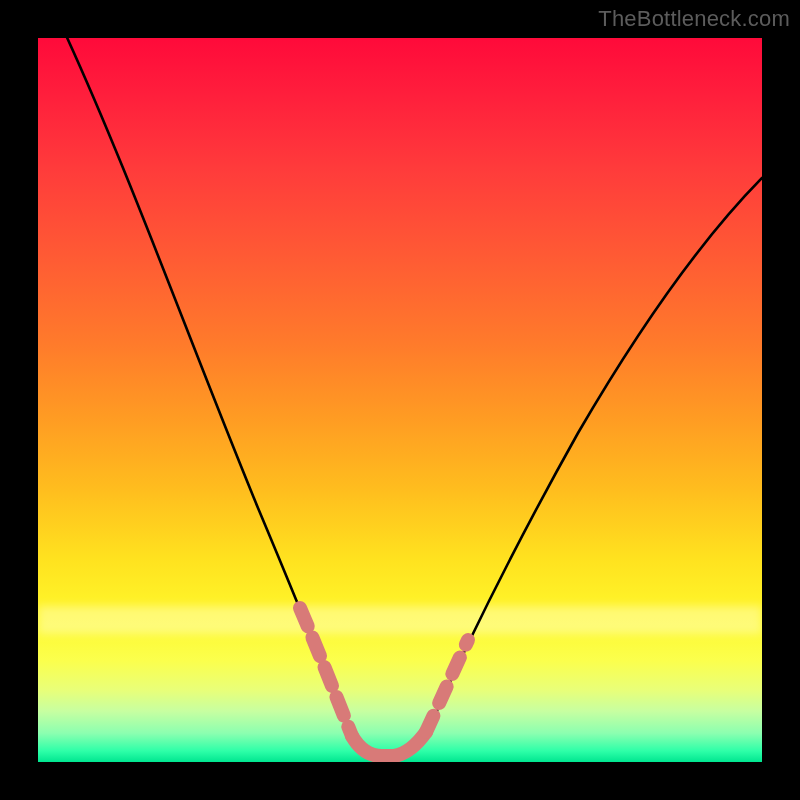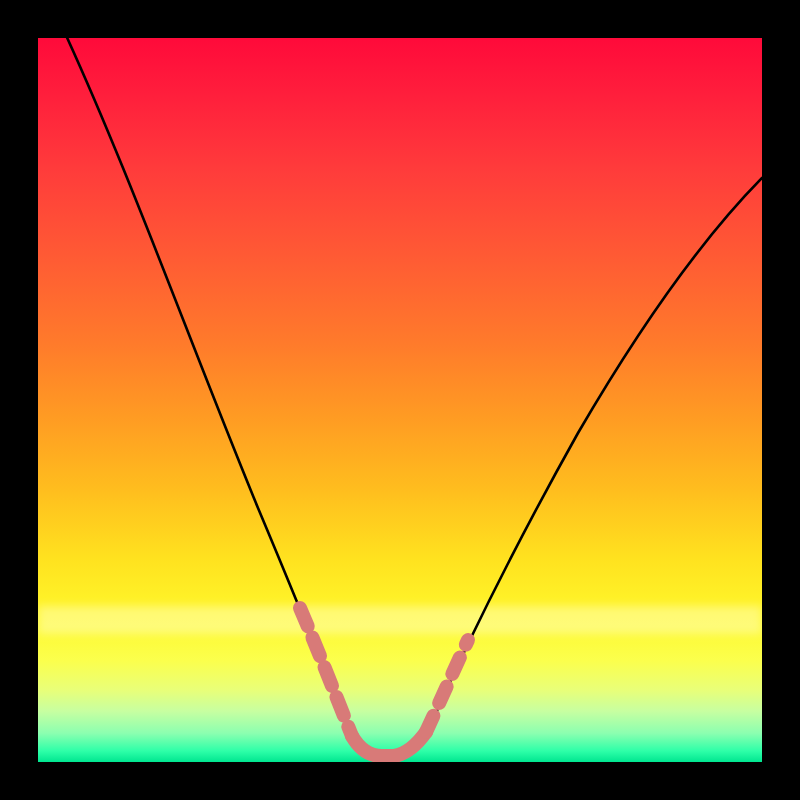--- a/index.html
+++ b/index.html
@@ -72,20 +72,21 @@
     font-size: 22px;
     font-weight: 500;
     letter-spacing: 0.2px;
   }
 </style>
 </head>
 <body>
 
 <div class="frame">
 
+  <div class="attribution">TheBottleneck.com</div>
 
   <div class="plot-area">
     <div class="gradient-bg"></div>
     <div class="white-band"></div>
 
     <svg class="curve" viewBox="0 0 724 724" preserveAspectRatio="none">
 
       <path d="M 20 -20
                C 90 130, 150 300, 220 470
                C 260 565, 290 640, 310 690

